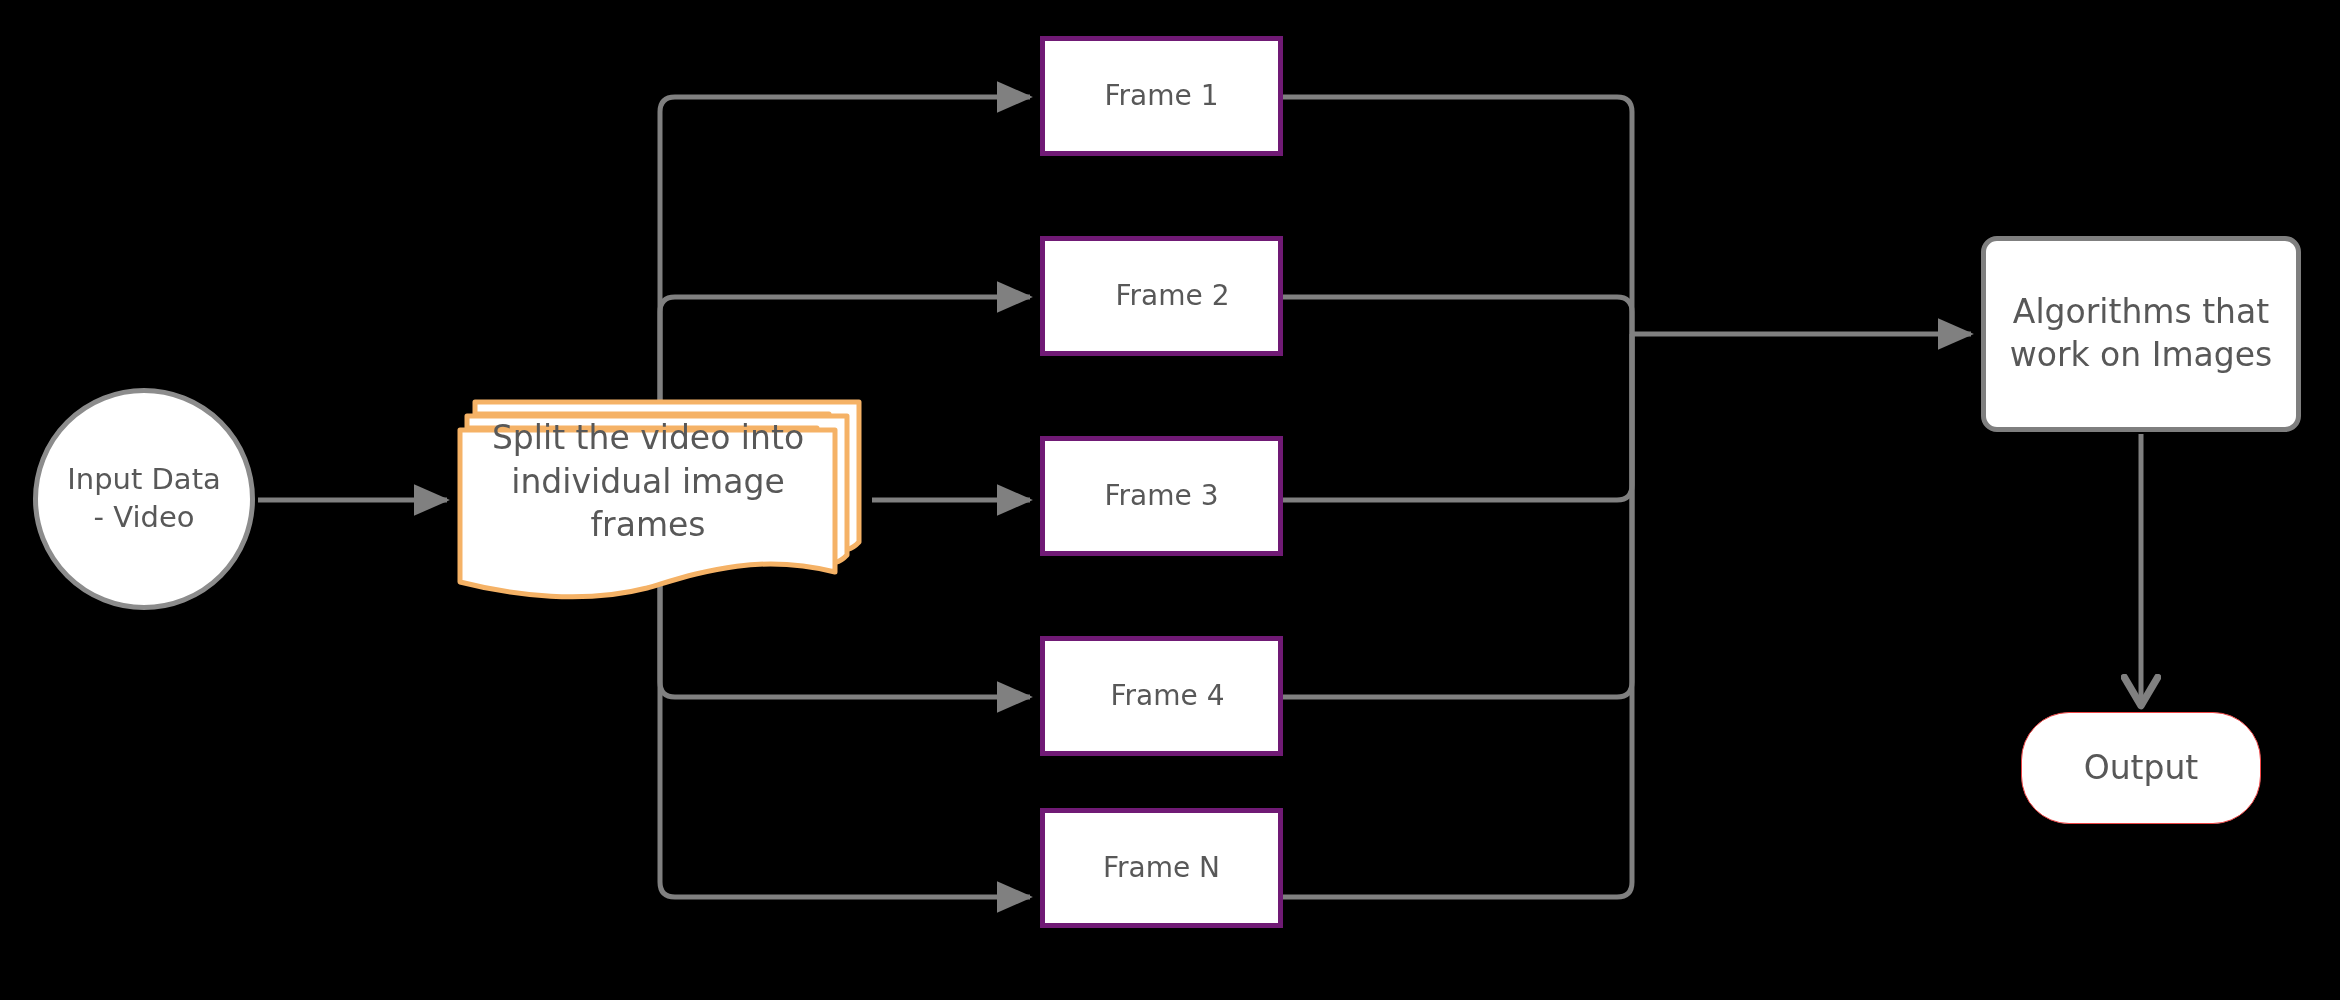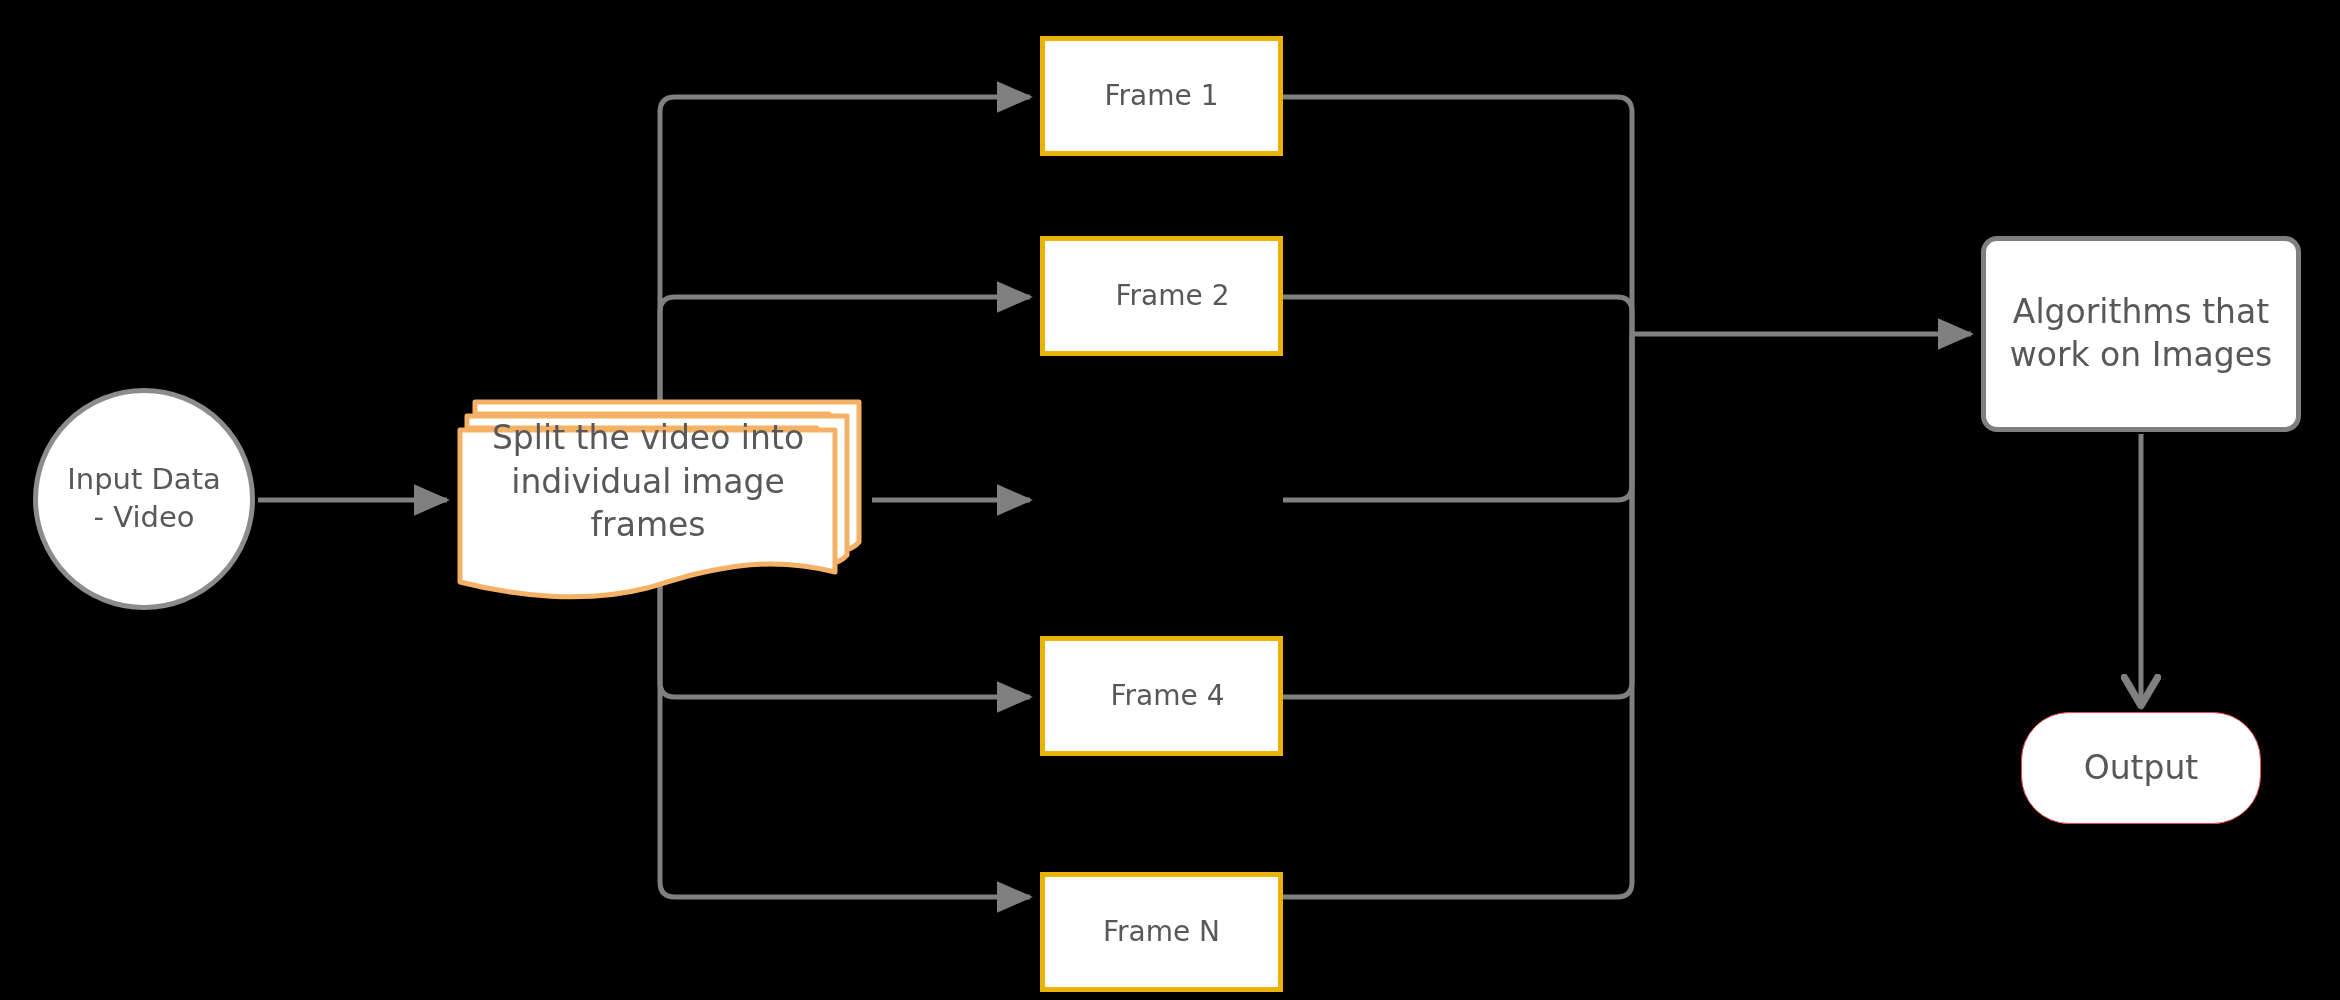--- a/index.html
+++ b/index.html
@@ -75,31 +75,31 @@
     text-align: center;
     color: #585858;
     font-size: 33px;
     line-height: 1.32;
   }
 
   
   .frame-box {
     width: 243px;
     height: 120px;
-    border: 5px solid #eab308;
+    border: 5px solid #701a75;
     background: #ffffff;
     font-size: 28px;
     color: #585858;
     left: 1040px;
   }
   #node-frame1 { top: 36px; }
   #node-frame2 { top: 236px; padding-left: 22px; }
   #node-frame3 { top: 436px; }
   #node-frame4 { top: 636px; padding-left: 12px; }
-  #node-frameN { top: 872px; }
+  #node-frameN { top: 808px; }
 
   
   #node-algorithms {
     left: 1981px;
     top: 236px;
     width: 320px;
     height: 196px;
     border: 5px solid #7f7f7f;
     border-radius: 16px;
     font-size: 33px;
@@ -172,20 +172,23 @@
   </div>
 
   <div class="node frame-box" id="node-frame1">
     <span>Frame 1</span>
   </div>
 
   <div class="node frame-box" id="node-frame2">
     <span>Frame 2</span>
   </div>
 
+  <div class="node frame-box" id="node-frame3">
+    <span>Frame 3</span>
+  </div>
 
   <div class="node frame-box" id="node-frame4">
     <span>Frame 4</span>
   </div>
 
   <div class="node frame-box" id="node-frameN">
     <span>Frame N</span>
   </div>
 
   <div class="node" id="node-algorithms">

